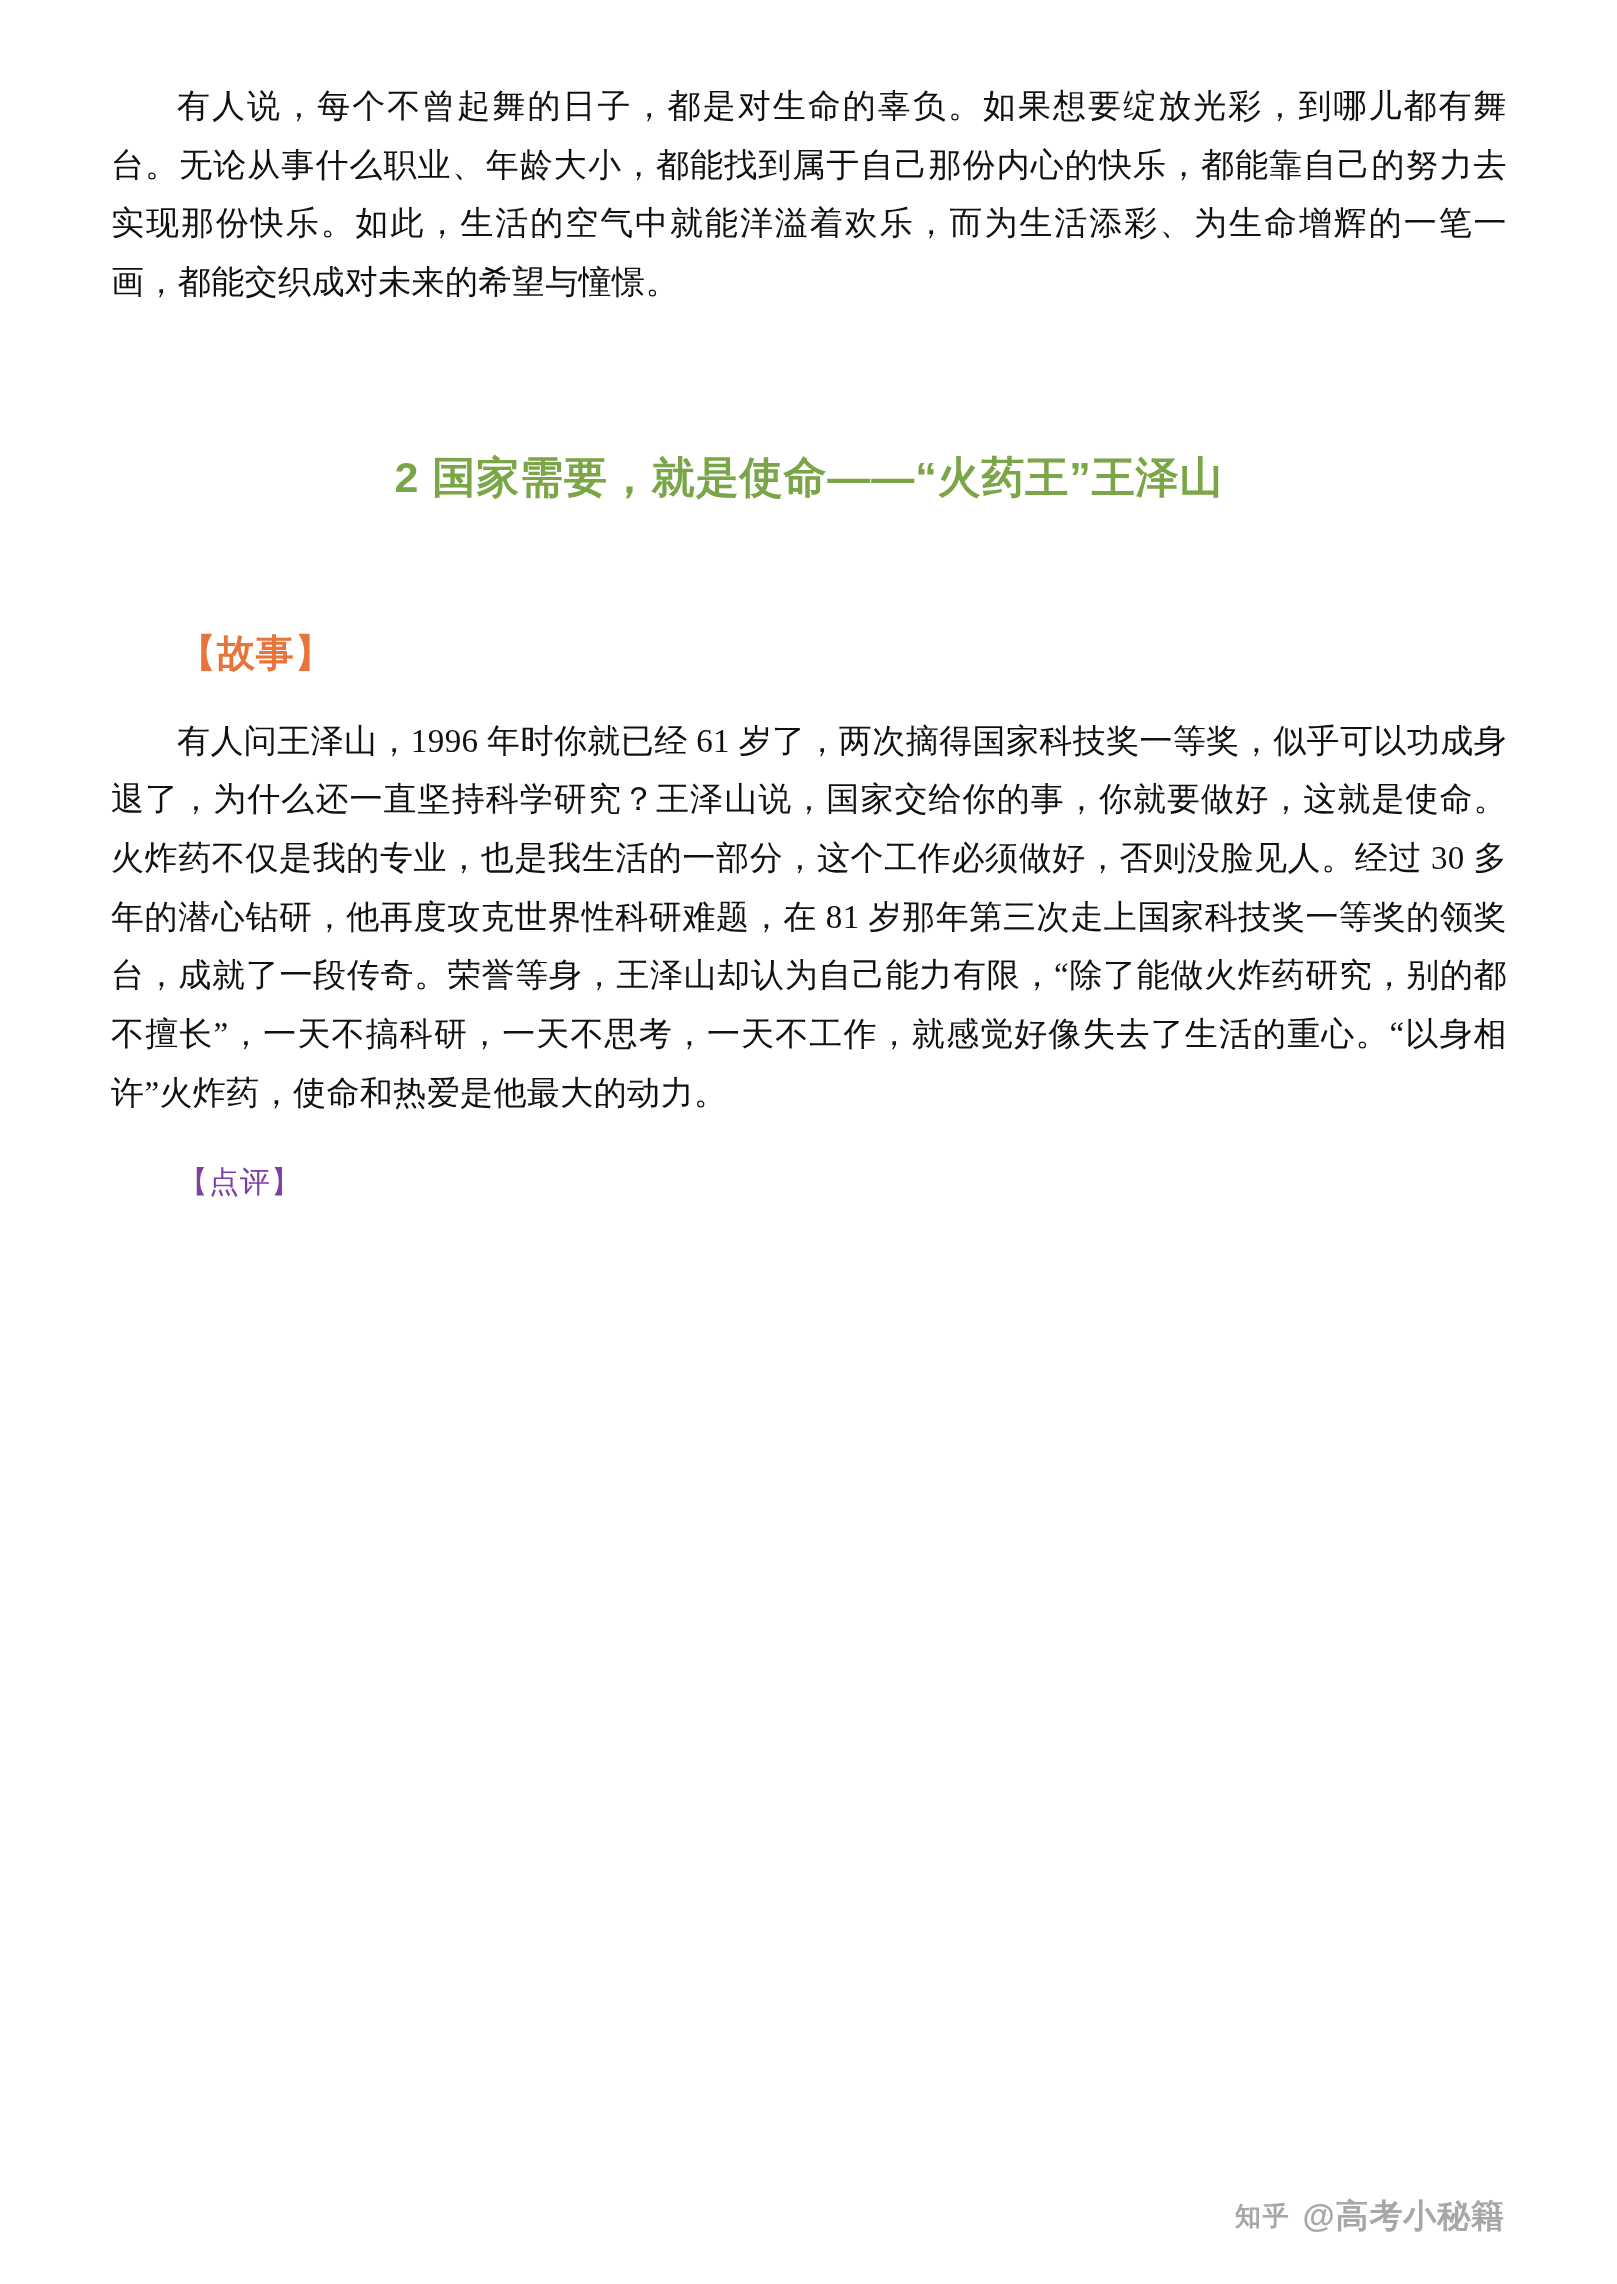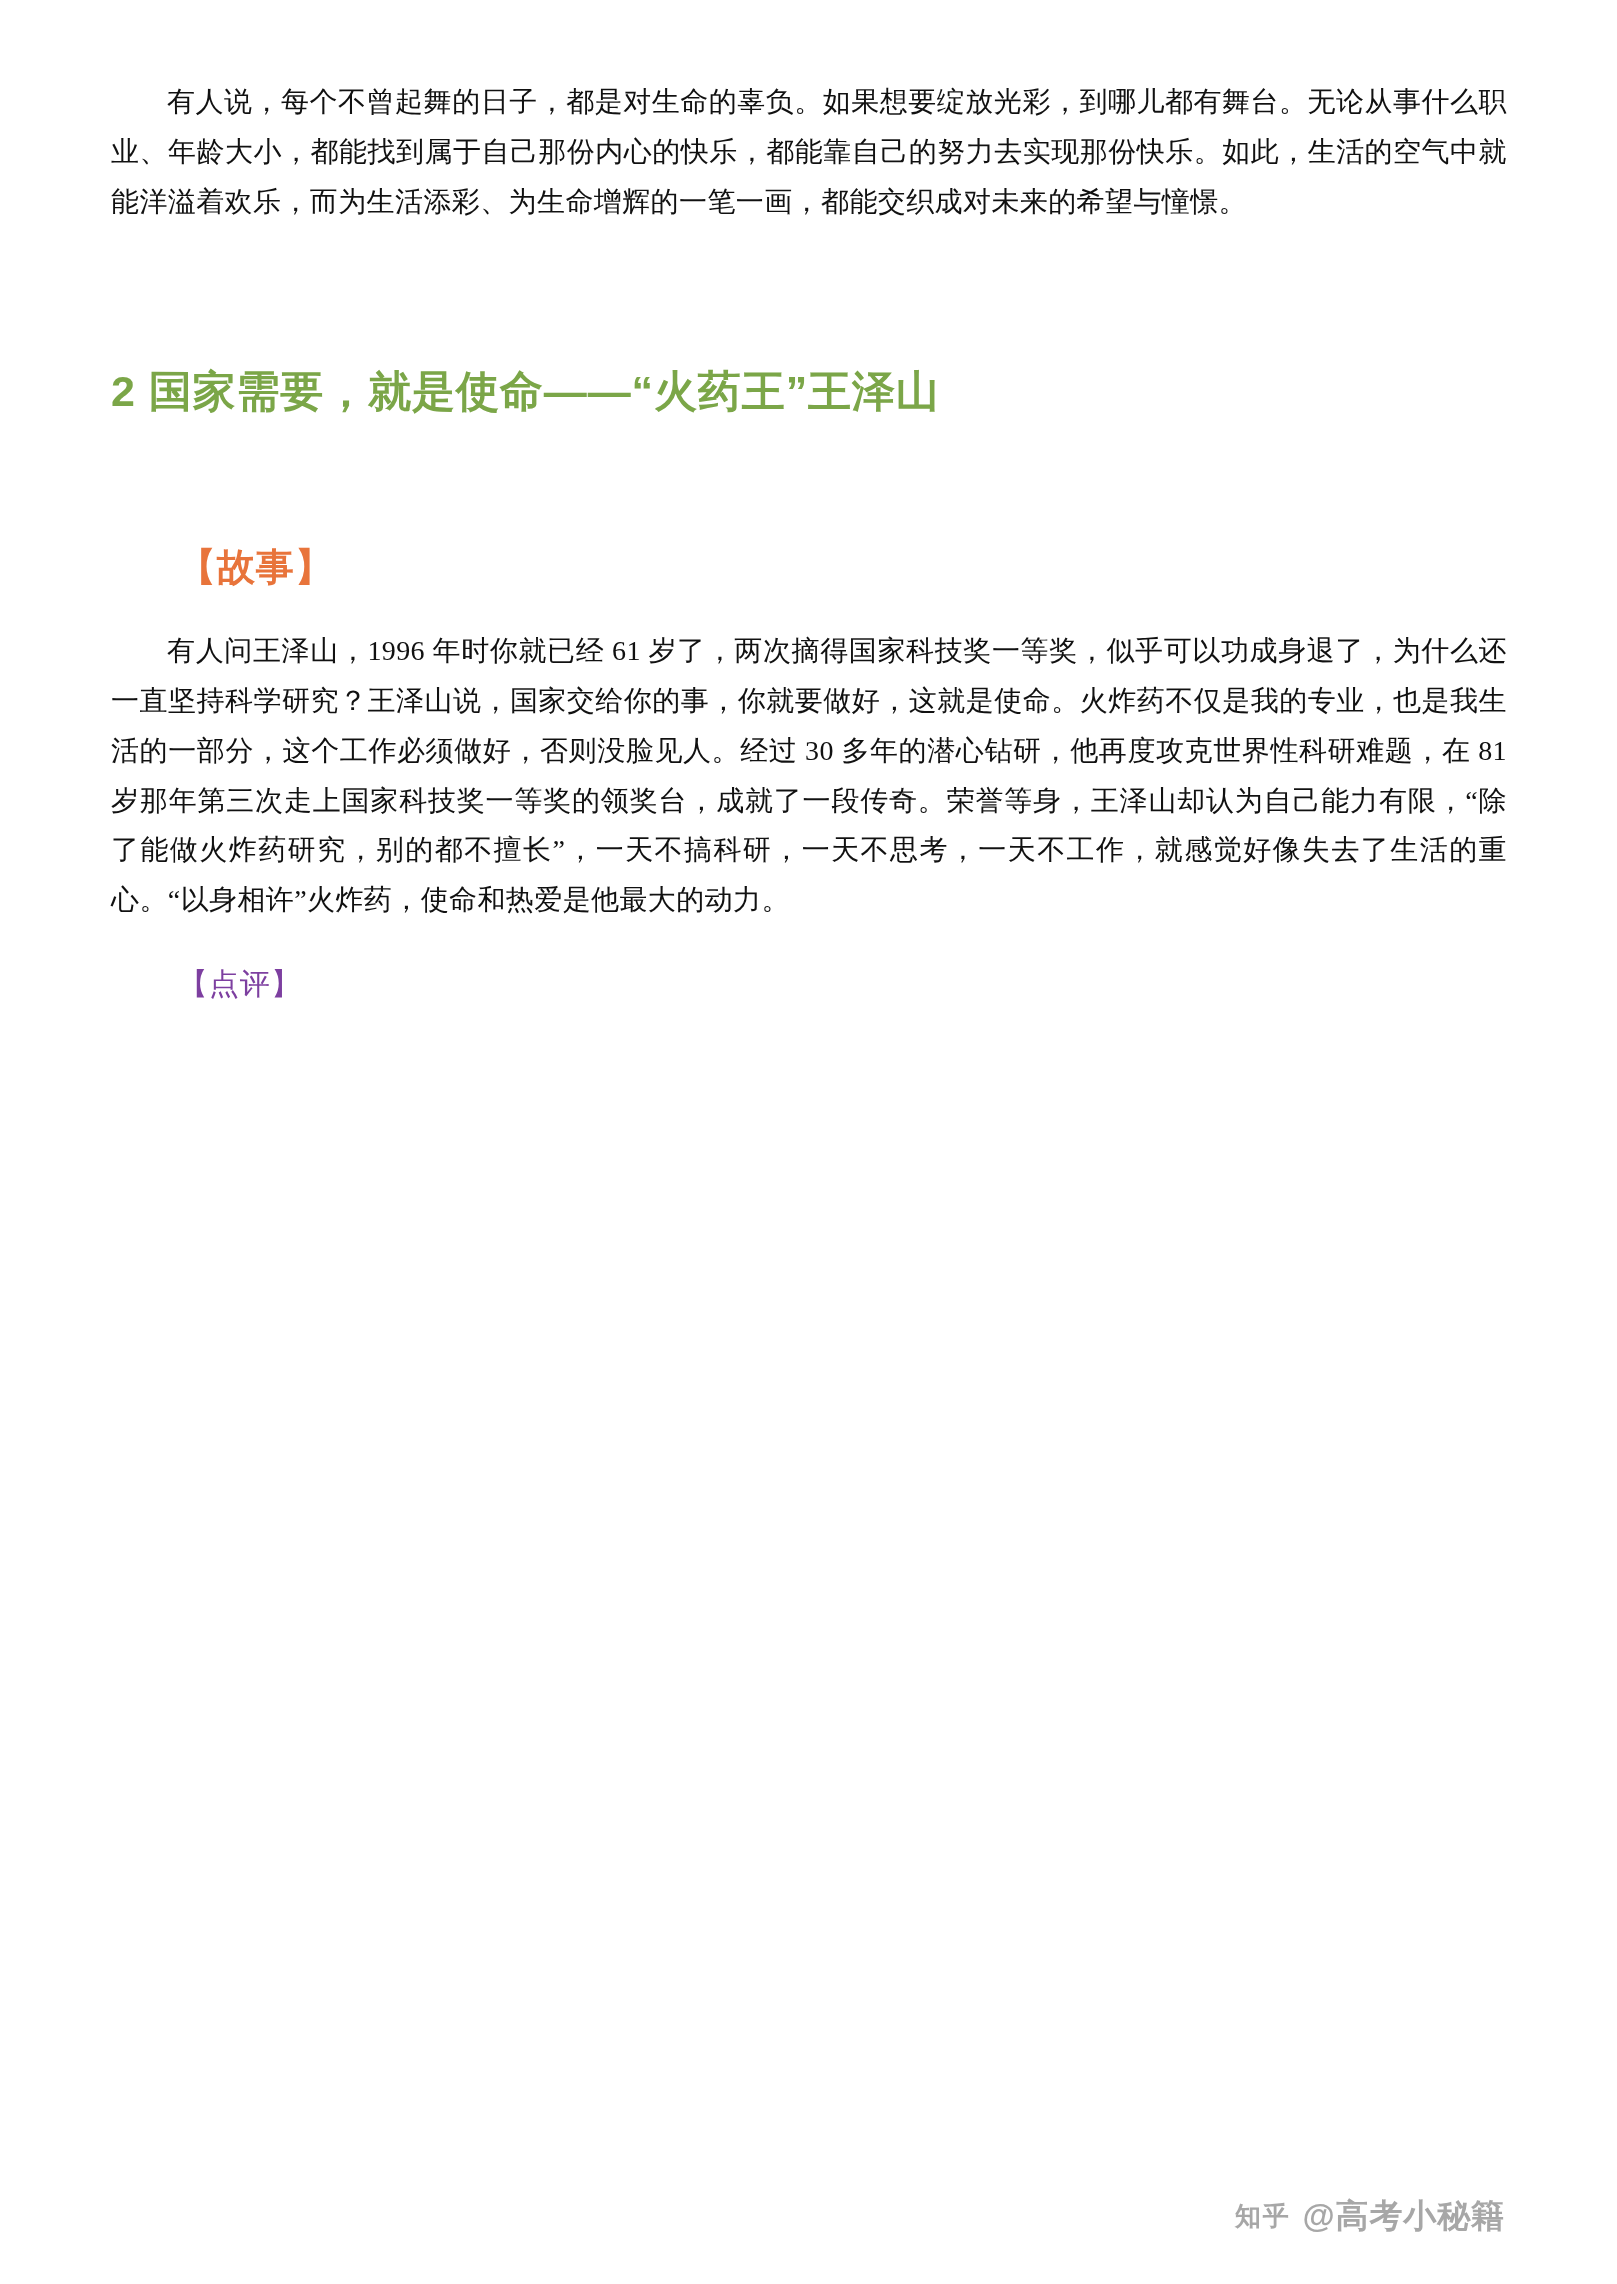--- a/index.html
+++ b/index.html
@@ -15,37 +15,38 @@
     position: relative;
   }
   .page {
     width: 1618px;
     min-height: 2284px;
     box-sizing: border-box;
     padding: 77px 111px 34px 111px;
     position: relative;
   }
   .para {
-    font-size: 28px;
+    font-size: 33px;
     line-height: 1.78;
     text-align: justify;
     text-justify: inter-ideograph;
     letter-spacing: 0.4px;
     text-indent: 2em;
     margin: 0 0 8.6px 0;
     color: #111111;
   }
   .spacer-lg {
     height: 128px;
   }
   .section-title {
     font-family: "Liberation Sans", "DejaVu Sans", sans-serif;
     font-size: 43px;
     font-weight: bold;
     color: #7ba648;
+    text-align: center;
     letter-spacing: 0.9px;
     margin: 0;
     padding: 0 0 0 0;
   }
   .spacer-md {
     height: 111px;
   }
   .label-story {
     font-family: "Liberation Sans", "DejaVu Sans", sans-serif;
     font-size: 38px;

